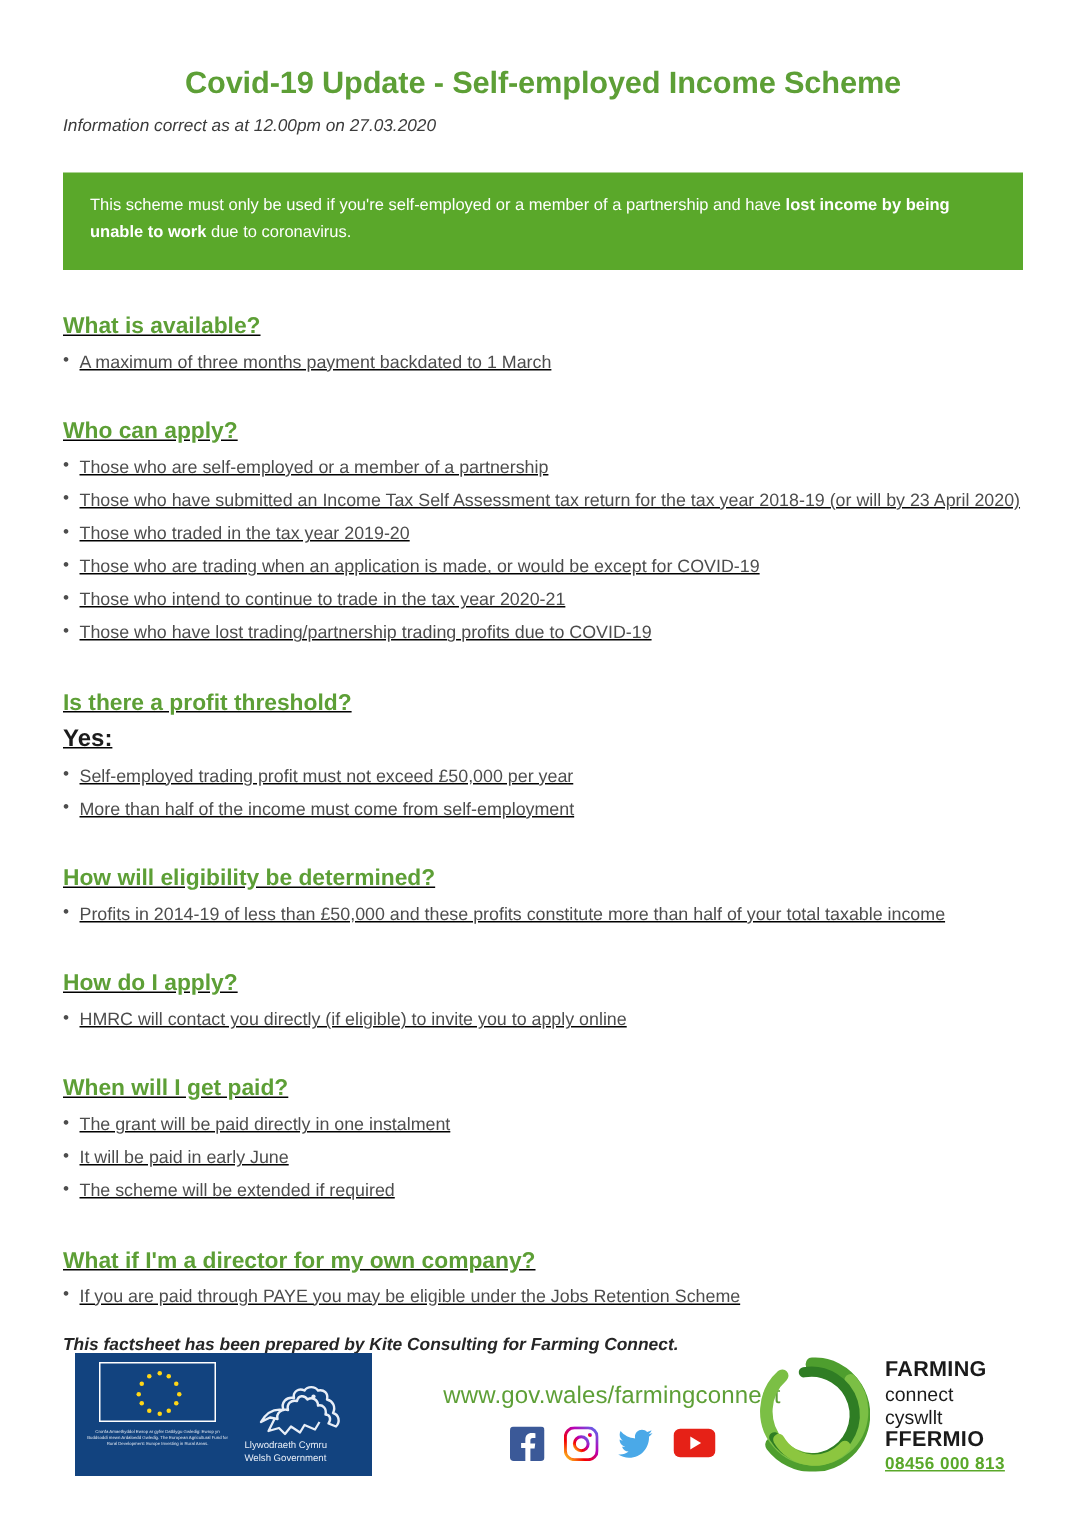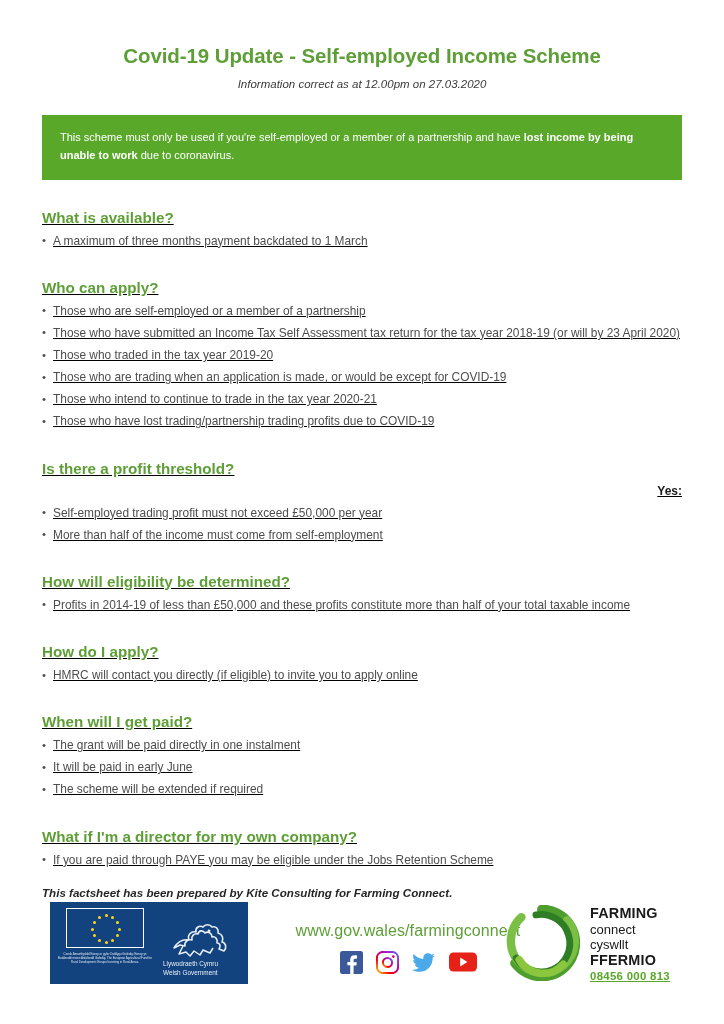--- a/index.html
+++ b/index.html
@@ -20,21 +20,21 @@
   
   .doc-title {
     text-align: center;
     color: #5d9f36;
     font-size: 20.5px;
     font-weight: bold;
     letter-spacing: -0.1px;
     padding-top: 44px;
   }
   .doc-subtitle {
-    text-align: center;
+    text-align: left;
     color: #3b3b3b;
     font-size: 11.5px;
     font-style: italic;
     padding-top: 10px;
   }
 
   
   .banner {
     margin-top: 25px;
     background: #5aa82a;
@@ -48,24 +48,23 @@
   
   .section { margin-top: 29px; text-decoration: underline; }
   .sec-heading {
     color: #5d9f36;
     font-size: 15.2px;
     font-weight: bold;
     margin-bottom: 7px;
   }
   .sub-label {
     color: #1c1c1c;
-    font-size: 12px;
+    font-size: 16px;
     font-weight: bold;
     margin: 2px 0 7px 0;
-    text-align: right;
   }
   ul.bullets { list-style: none; }
   ul.bullets li {
     position: relative;
     color: #4d4d4d;
     font-size: 11.9px;
     line-height: 1.44;
     padding-left: 11px;
     margin-bottom: 5px;
   }

